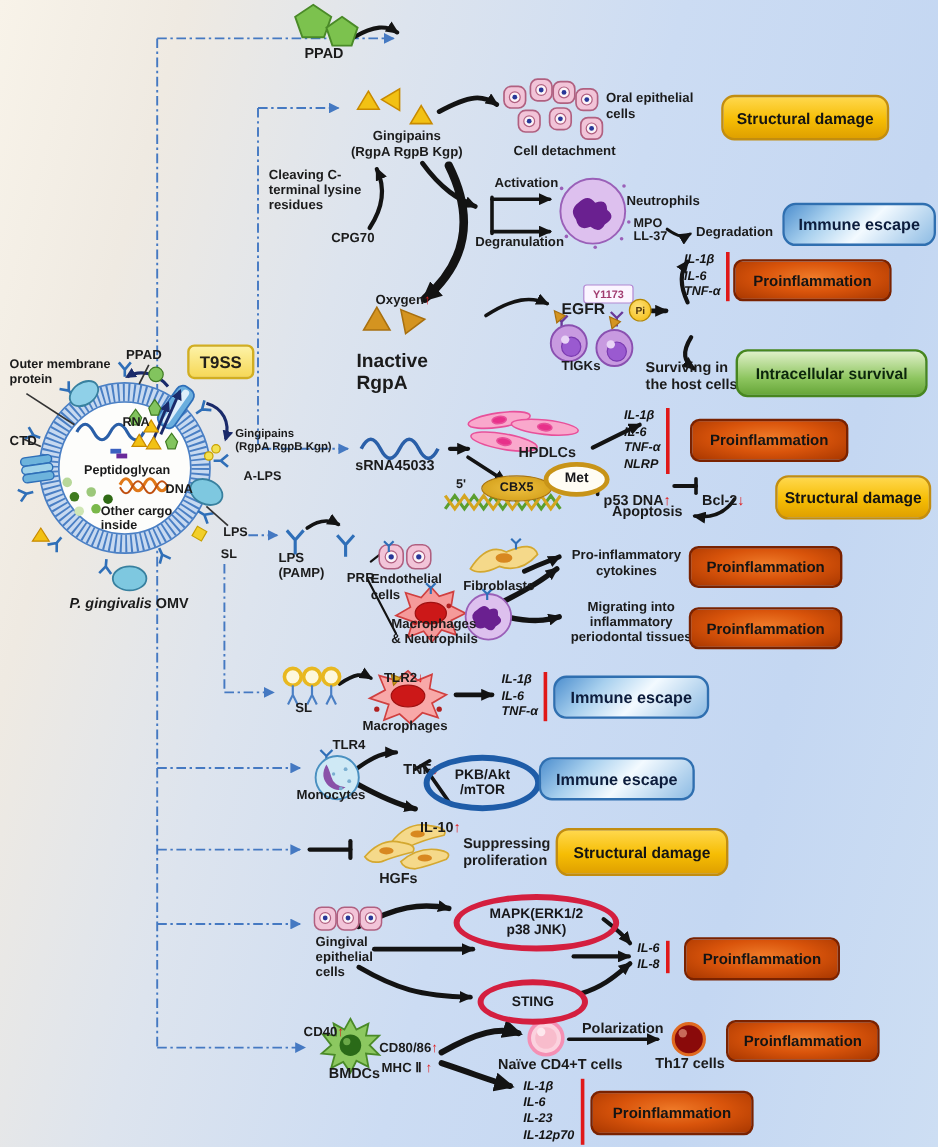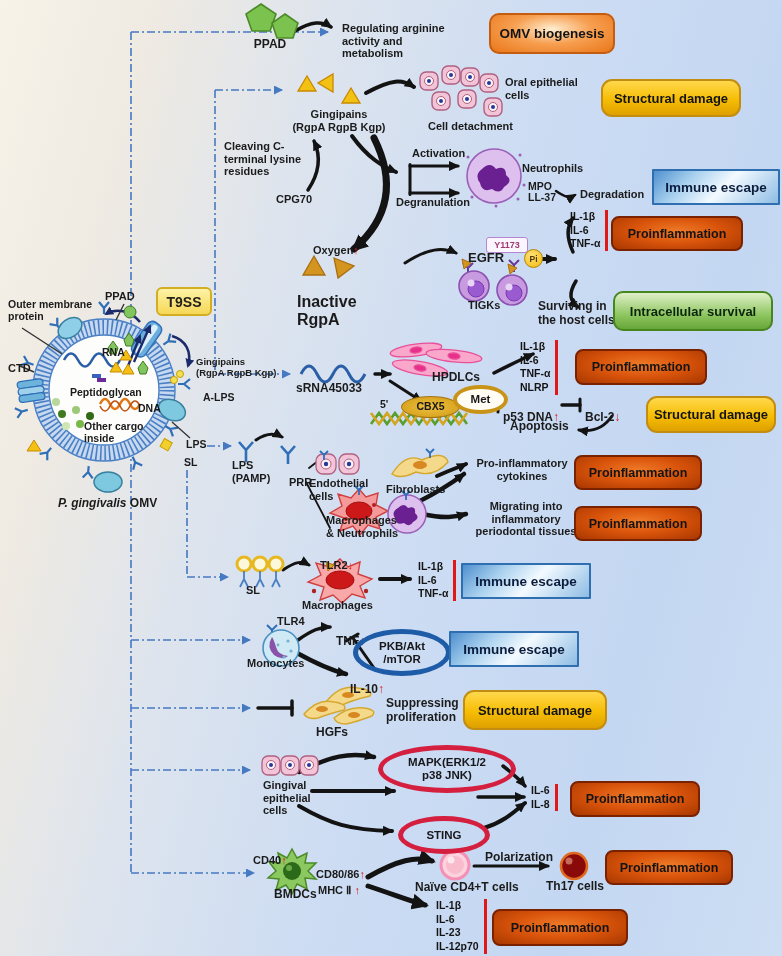--- a/index.html
+++ b/index.html
@@ -7,31 +7,31 @@
     font-family:"Liberation Sans",sans-serif;
     background:linear-gradient(105deg,#f8f3e9 0%,#efeae2 15%,#dde4ee 33%,#ccdcf3 55%,#c4d7f2 78%,#cddef3 100%);}
   .lbl{position:absolute;font-weight:bold;font-size:11px;color:#1b1b1b;line-height:1.14;white-space:pre-line;z-index:3;}
   .c{text-align:center;}
   .red{color:#e01818;}
   .badge{position:absolute;display:flex;align-items:center;justify-content:center;font-weight:bold;
          z-index:3;text-align:center;}
   .b-proinf{background:radial-gradient(ellipse at 50% 42%,#ef7a28 0%,#d9540b 48%,#a83700 100%);
             border:2px solid #7a2200;color:#141414;border-radius:8px;font-size:12.5px;}
   .b-immune{background:linear-gradient(135deg,#4f90cf 0%,#a8d0ee 28%,#f3faff 55%,#8ebce4 100%);
-            border:2px solid #2f6fb0;color:#0c1c3c;border-radius:1px;font-size:13.5px;}
+            border:2px solid #2f6fb0;color:#0c1c3c;border-radius:11px;font-size:13.5px;}
   .b-struct{background:linear-gradient(180deg,#ffd84d 0%,#f6bd04 55%,#dfa000 100%);
             border:2px solid #c28d10;color:#141414;border-radius:11px;font-size:13px;}
   .b-omv{background:radial-gradient(ellipse at 50% 38%,#ffeed2 0%,#f7a052 45%,#e97618 100%);
          border:2px solid #c45d10;color:#141414;border-radius:10px;font-size:13.5px;}
   .b-green{background:linear-gradient(180deg,#dff0c8 0%,#8dc55f 62%,#67a639 100%);
            border:2px solid #47861f;color:#0c260c;border-radius:10px;font-size:13px;}
   .ellipse{position:absolute;display:flex;align-items:center;justify-content:center;border-radius:50%;
            font-weight:bold;text-align:center;white-space:pre-line;z-index:3;color:#17171a;line-height:1.1;}
   .cyto{position:absolute;font-weight:bold;font-size:10.5px;line-height:1.3;color:#141414;
-        padding-right:5px;border-right:3px solid #e01818;z-index:3;}
+        padding-right:5px;border-right:3px solid #e01818;z-index:3;font-style:italic;}
   .icon{position:absolute;z-index:2;}
   .tag{position:absolute;z-index:3;font-weight:bold;display:flex;align-items:center;justify-content:center;}
   #t9ss{background:linear-gradient(180deg,#fdf2a6,#f6d857);border:2px solid #d2ae20;border-radius:6px;
         font-size:14px;color:#23201a;}
   #y1173{background:#fbf5ff;border:1.5px solid #b287d2;border-radius:3px;font-size:9px;color:#a03a6e;}
   #pi{background:radial-gradient(circle at 40% 35%,#ffe27a,#f2b90a);border:1.5px solid #b38600;
       border-radius:50%;font-size:8.5px;color:#53380a;}
 </style>
 </head>
 <body>
@@ -206,24 +206,20 @@
 <div class="lbl" style="left:184px;top:457px;font-size:10.5px">SL</div>
 <div class="lbl" style="left:58px;top:483px;font-size:12px">
   <span style="font-style:italic">P. gingivalis</span><span> OMV</span>
 </div>
 
 <svg class="icon" width="58" height="44" style="left:243px;top:2px" xmlns="http://www.w3.org/2000/svg">
   <path d="M18,2 L33,12 L27,29 L9,29 L3,12 Z" fill="#7cc24e" stroke="#4a8a28" stroke-width="1.6"></path>
   <path d="M42,12 L55,21 L50,36 L34,36 L29,21 Z" fill="#7cc24e" stroke="#4a8a28" stroke-width="1.6"></path>
 </svg>
 <div class="lbl c" style="left:240px;top:38px;width:60px;font-size:12px">PPAD</div>
-<div class="lbl" style="left:342px;top:22px">Regulating arginine
-activity and
-metabolism</div>
-<div class="badge b-omv" style="left:489px;top:13px;width:122px;height:37px">OMV biogenesis</div>
 
 <svg class="icon" width="72" height="36" style="left:293px;top:72px" xmlns="http://www.w3.org/2000/svg">
   <path d="M14,4 l9,15 -18,0 Z" fill="#f2c114" stroke="#c88a00" stroke-width="1.3"></path>
   <path d="M40,2 l0,18 -15,-9 Z" fill="#f2c114" stroke="#c88a00" stroke-width="1.3"></path>
   <path d="M58,16 l9,15 -18,0 Z" fill="#f2c114" stroke="#c88a00" stroke-width="1.3"></path>
 </svg>
 <div class="lbl c" style="left:283px;top:108px;width:112px">Gingipains
 (RgpA RgpB Kgp)</div>
 <svg class="icon" width="90" height="54" style="left:418px;top:64px" xmlns="http://www.w3.org/2000/svg">
   <g stroke="#b06080" stroke-width="1.4">

